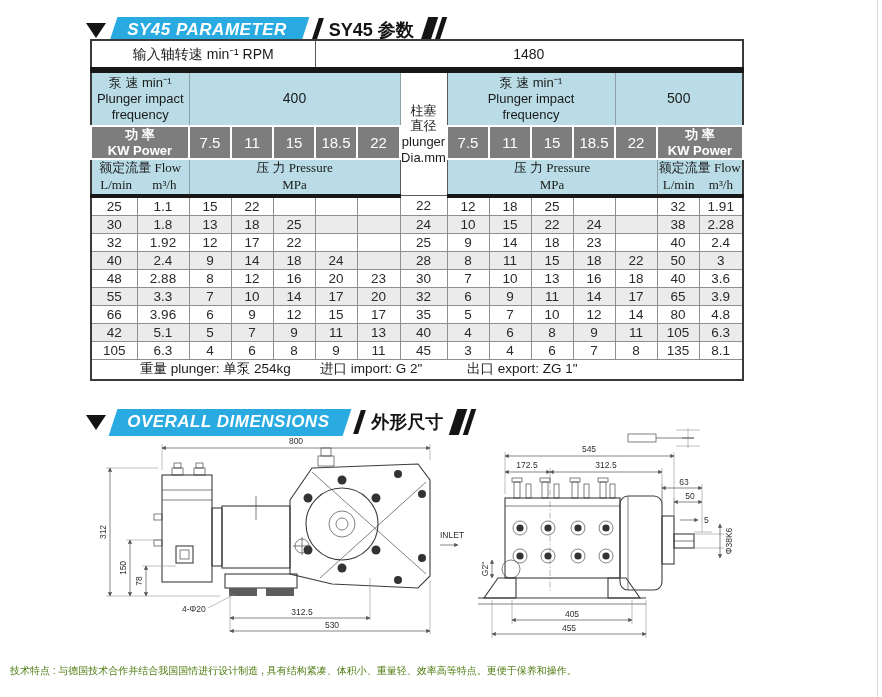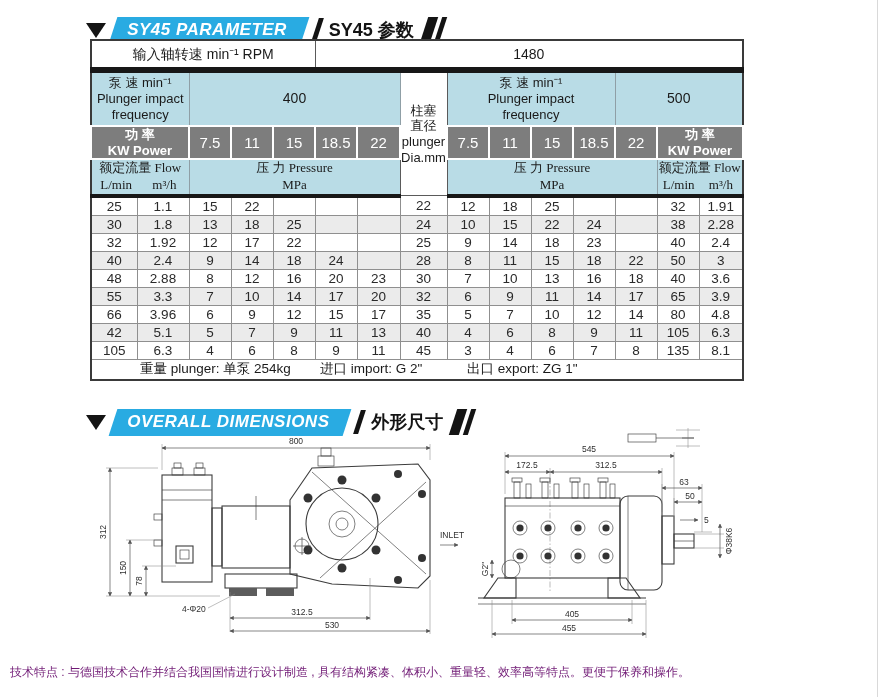--- a/index.html
+++ b/index.html
@@ -50,21 +50,21 @@
   .out{fill:none;stroke:#3c3c3c;stroke-width:1.1;}
   .thin{fill:none;stroke:#3c3c3c;stroke-width:.65;}
   .dim{stroke:#555;stroke-width:.7;fill:none;}
   .ext{stroke:#8a8a8a;stroke-width:.55;}
   .cl{stroke:#777;stroke-width:.5;stroke-dasharray:6 2 1.5 2;}
   text.d{font-size:8.5px;fill:#2f2f2f;}
   .pad{fill:#5c5c5c;stroke:none;}
   .boltfill{fill:#333;}
 
   
-  #footnote{position:absolute;left:10px;top:664px;width:860px;font-size:12px;color:#701a75;}
+  #footnote{position:absolute;left:10px;top:664px;width:860px;font-size:10px;color:#4d7c0f;}
   #edge-line{position:absolute;left:877px;top:0;width:1px;height:697px;background:#d9d9d9;}
 </style>
 </head>
 <body>
 
 <div class="sec-hdr" id="hdr1">
   <div class="tri"></div>
   <div class="banner">
     <span>SY45 PARAMETER</span>
   </div>

